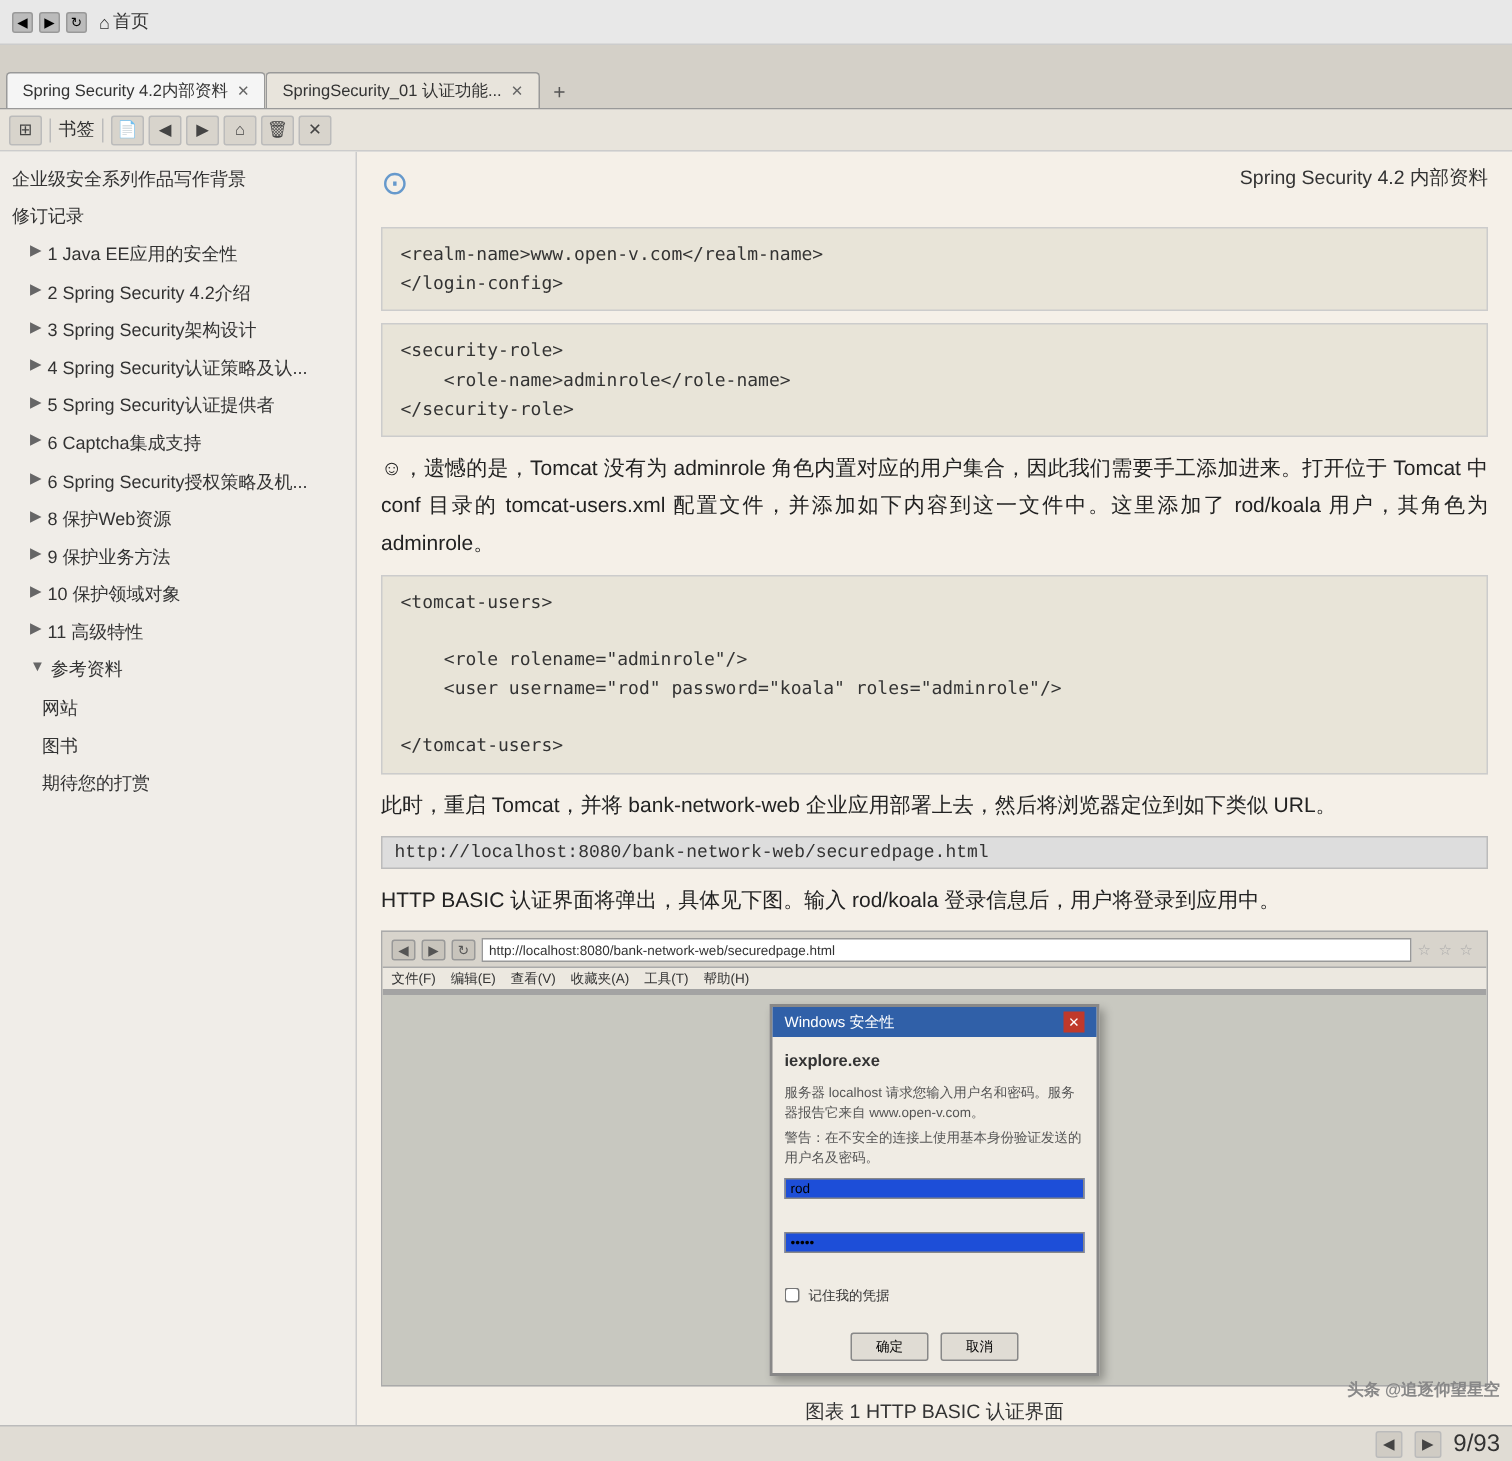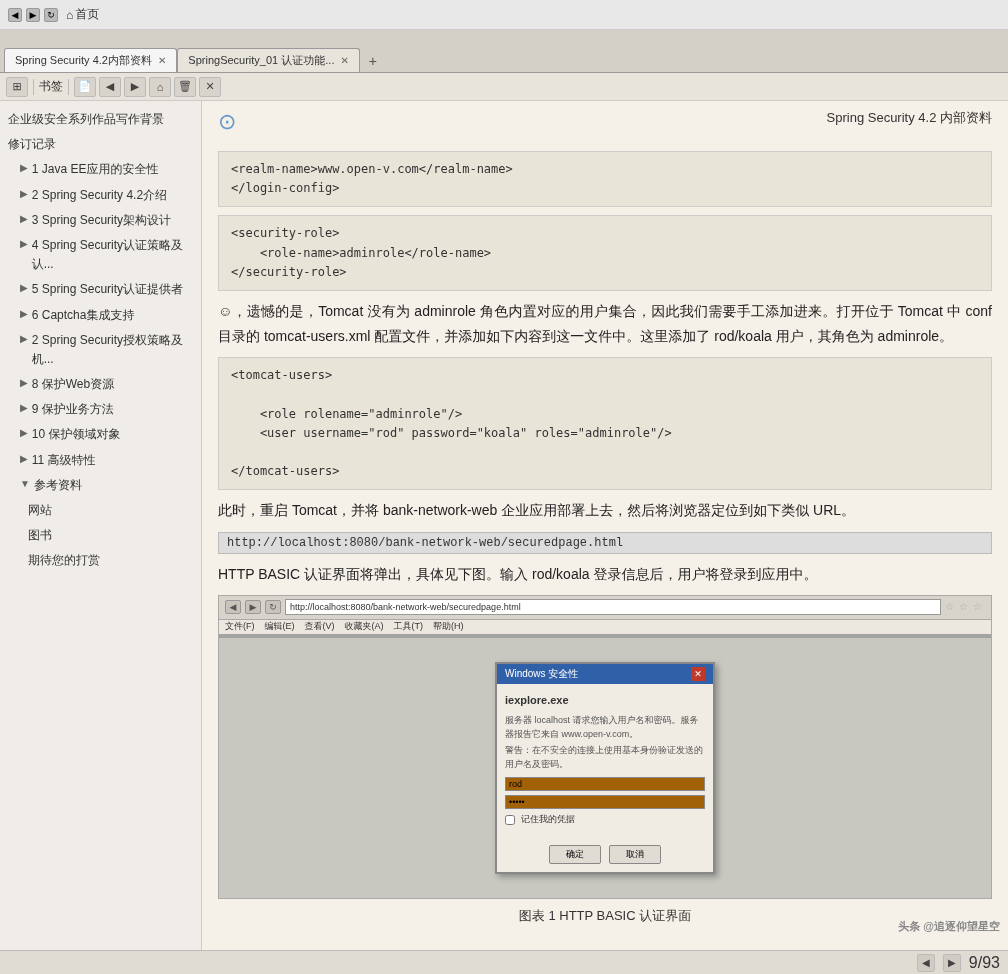--- a/index.html
+++ b/index.html
@@ -101,21 +101,21 @@
 
     
     .main-layout {
       display: flex;
       flex: 1;
       overflow: hidden;
     }
 
     
     .sidebar {
-      width: 202px;
+      width: 238px;
       background: #f0ede8;
       border-right: 1px solid #ccc;
       overflow-y: auto;
       padding: 6px 0;
       font-size: 12px;
     }
     .sidebar-section {
       padding: 3px 8px;
       color: #333;
       line-height: 1.6;
@@ -287,24 +287,24 @@
       line-height: 1.5;
     }
     .dialog-app-name {
       font-weight: bold;
       font-size: 11px;
       margin-bottom: 6px;
     }
     .dialog-label { color: #555; margin-bottom: 3px; }
     .dialog-input {
       width: 100%;
-      background: #a16207;
+      background: #1d4ed8;
       border: 1px solid #888;
       height: 14px;
-      margin-bottom: 4px;
+      margin-bottom: 22px;
       padding: 0 3px;
       font-size: 9px;
     }
     .dialog-checkbox-row {
       display: flex; align-items: center; gap: 6px;
       margin-bottom: 6px;
     }
     .dialog-checkbox { width: 10px; height: 10px; }
     .dialog-buttons {
       display: flex;
@@ -442,21 +442,21 @@
     <div class="sidebar-item">
       <span class="sidebar-arrow">▶</span>
       <span>5 Spring Security认证提供者</span>
     </div>
     <div class="sidebar-item">
       <span class="sidebar-arrow">▶</span>
       <span>6 Captcha集成支持</span>
     </div>
     <div class="sidebar-item">
       <span class="sidebar-arrow">▶</span>
-      <span>2 Spring Security授权策略及机...</span>
+      <span>6 Spring Security授权策略及机...</span>
     </div>
     <div class="sidebar-item">
       <span class="sidebar-arrow">▶</span>
       <span>8 保护Web资源</span>
     </div>
     <div class="sidebar-item">
       <span class="sidebar-arrow">▶</span>
       <span>9 保护业务方法</span>
     </div>
     <div class="sidebar-item">

